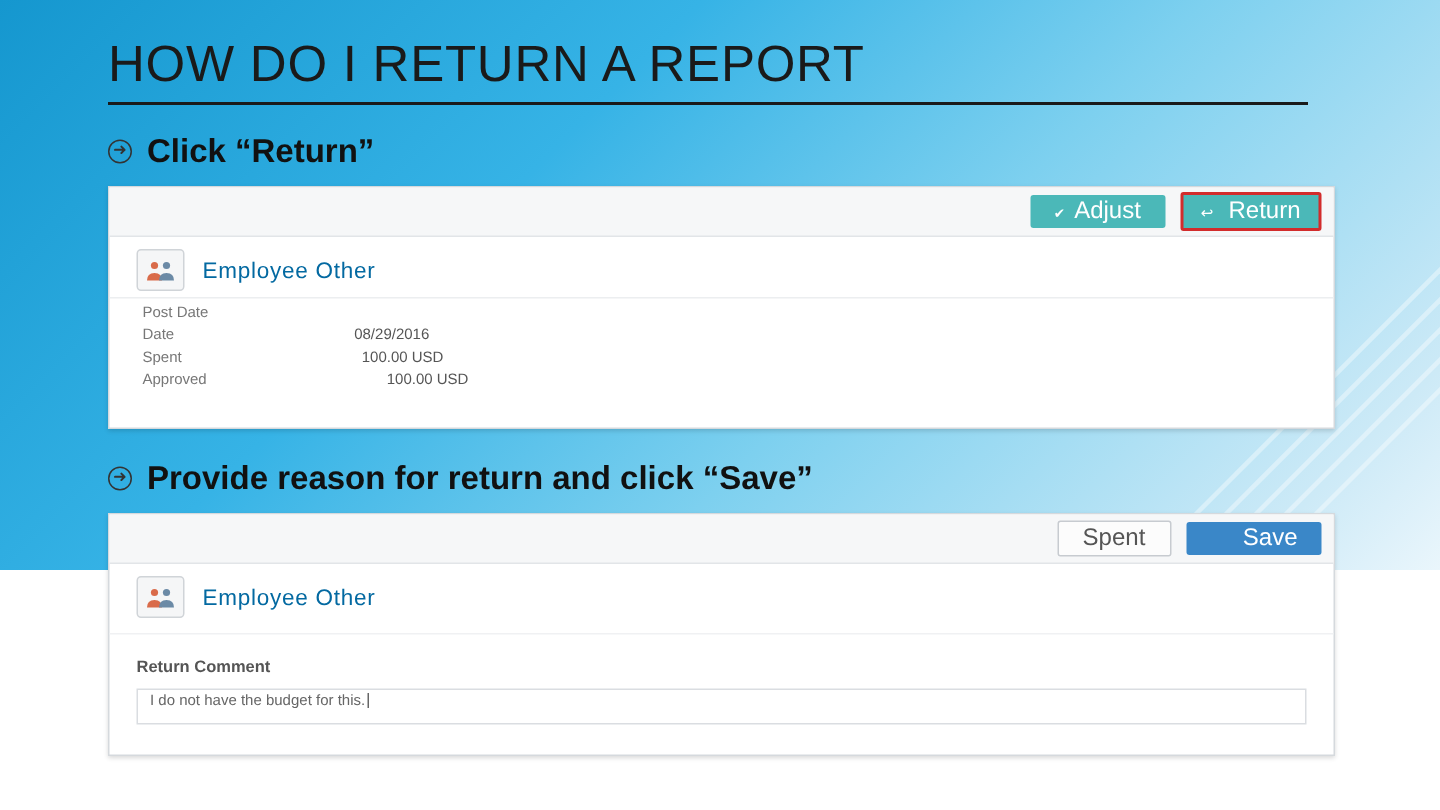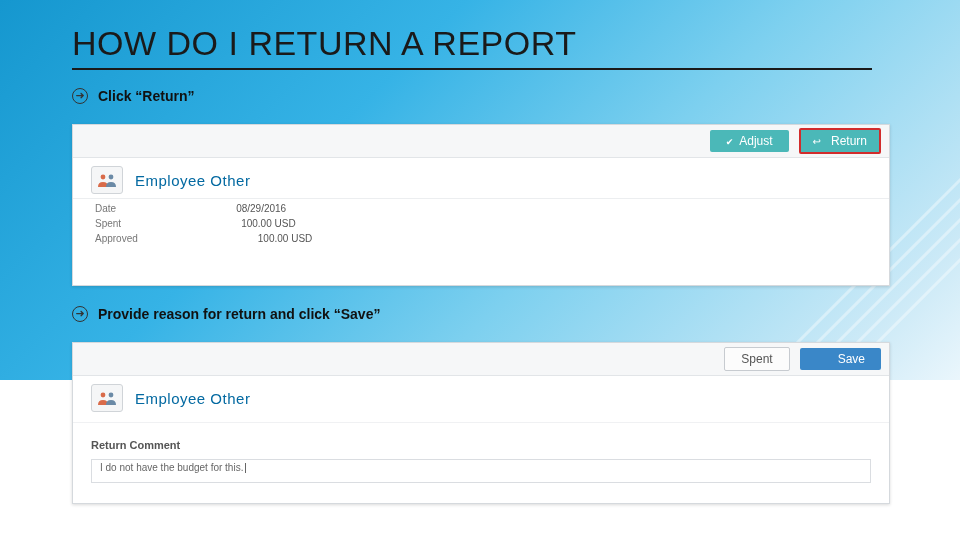--- a/index.html
+++ b/index.html
@@ -9,26 +9,26 @@
   }
   .diag-lines{position:absolute;right:0;bottom:0;width:960px;height:540px;pointer-events:none;opacity:.4;}
   .diag-lines line{stroke:#ffffff;stroke-width:3;}
   .title{
     position:absolute;top:24px;left:72px;font-size:34px;font-weight:400;color:#1a1a1a;letter-spacing:.5px;
   }
   .title-rule{position:absolute;top:68px;left:72px;width:800px;height:2px;background:#1a1a1a;}
   .bullet{position:absolute;left:72px;display:flex;align-items:center;}
   .bullet .icon{width:14px;height:14px;border:1.5px solid #333;border-radius:50%;display:inline-flex;align-items:center;justify-content:center;margin-right:10px;}
   .bullet .icon span{font-size:11px;color:#333;line-height:1;transform:translateY(-1px);}
-  .bullet .text{font-size:14px;font-weight:700;color:#111;}
+  .bullet .text{font-size:22px;font-weight:700;color:#111;}
   #b1{top:88px;} #b2{top:306px;}
   .shot{position:absolute;left:72px;width:816px;background:#fff;border:1px solid #d5d9dd;box-shadow:0 1px 3px rgba(0,0,0,.15);}
   #shot1{top:124px;height:160px;} #shot2{top:342px;height:160px;}
   .topbar{height:32px;background:#f6f7f8;border-bottom:1px solid #e2e5e8;display:flex;justify-content:flex-end;align-items:center;padding:0 8px;gap:10px;}
-  .btn{height:22px;padding:0 16px;display:flex;align-items:center;gap:6px;font-size:12px;border-radius:2px;}
+  .btn{height:22px;padding:0 16px;display:flex;align-items:center;gap:6px;font-size:16px;border-radius:2px;}
   .btn.teal{background:#4bb8b8;color:#fff;}
   .btn .check::before{content:"✔";font-size:9px;}
   .btn .back::before{content:"↩";font-size:10px;}
   .btn.outline{background:#fcfcfc;color:#555;border:1px solid #c7cbd0;}
   .btn.blue{background:#3a87c8;color:#fff;padding-left:38px;}
   .red-box{border:2px solid #d22c2c;}
   .section-head{display:flex;align-items:center;padding:8px 18px 4px 18px;gap:12px;}
   .avatar-box{width:30px;height:26px;border:1px solid #d0d4d8;border-radius:3px;background:#f5f6f7;display:flex;align-items:center;justify-content:center;}
   .avatar-box svg{width:20px;height:16px;}
   .sect-title{font-size:15px;color:#0369a1;font-weight:400;letter-spacing:.5px;}
@@ -83,20 +83,24 @@
             <circle cx="6" cy="5" r="2.4" fill="#d96b4a"></circle>
             <circle cx="14" cy="5" r="2.4" fill="#6b8aa6"></circle>
             <path d="M1 15 Q1 10 6 10 Q11 10 11 15 Z" fill="#d96b4a"></path>
             <path d="M9 15 Q9 10 14 10 Q19 10 19 15 Z" fill="#6b8aa6"></path>
           </svg>
       </div>
       <div class="sect-title">Employee Other</div>
     </div>
     <div class="body">
       <div class="kv">
+        <span class="k">Post Date</span>
+        <span class="v"></span>
+      </div>
+      <div class="kv">
         <span class="k">Date</span>
         <span class="v">08/29/2016</span>
       </div>
       <div class="kv">
         <span class="k">Spent</span>
         <span class="v">100.00 USD</span>
       </div>
       <div class="kv">
         <span class="k">Approved</span>
         <span class="v">100.00 USD</span>

